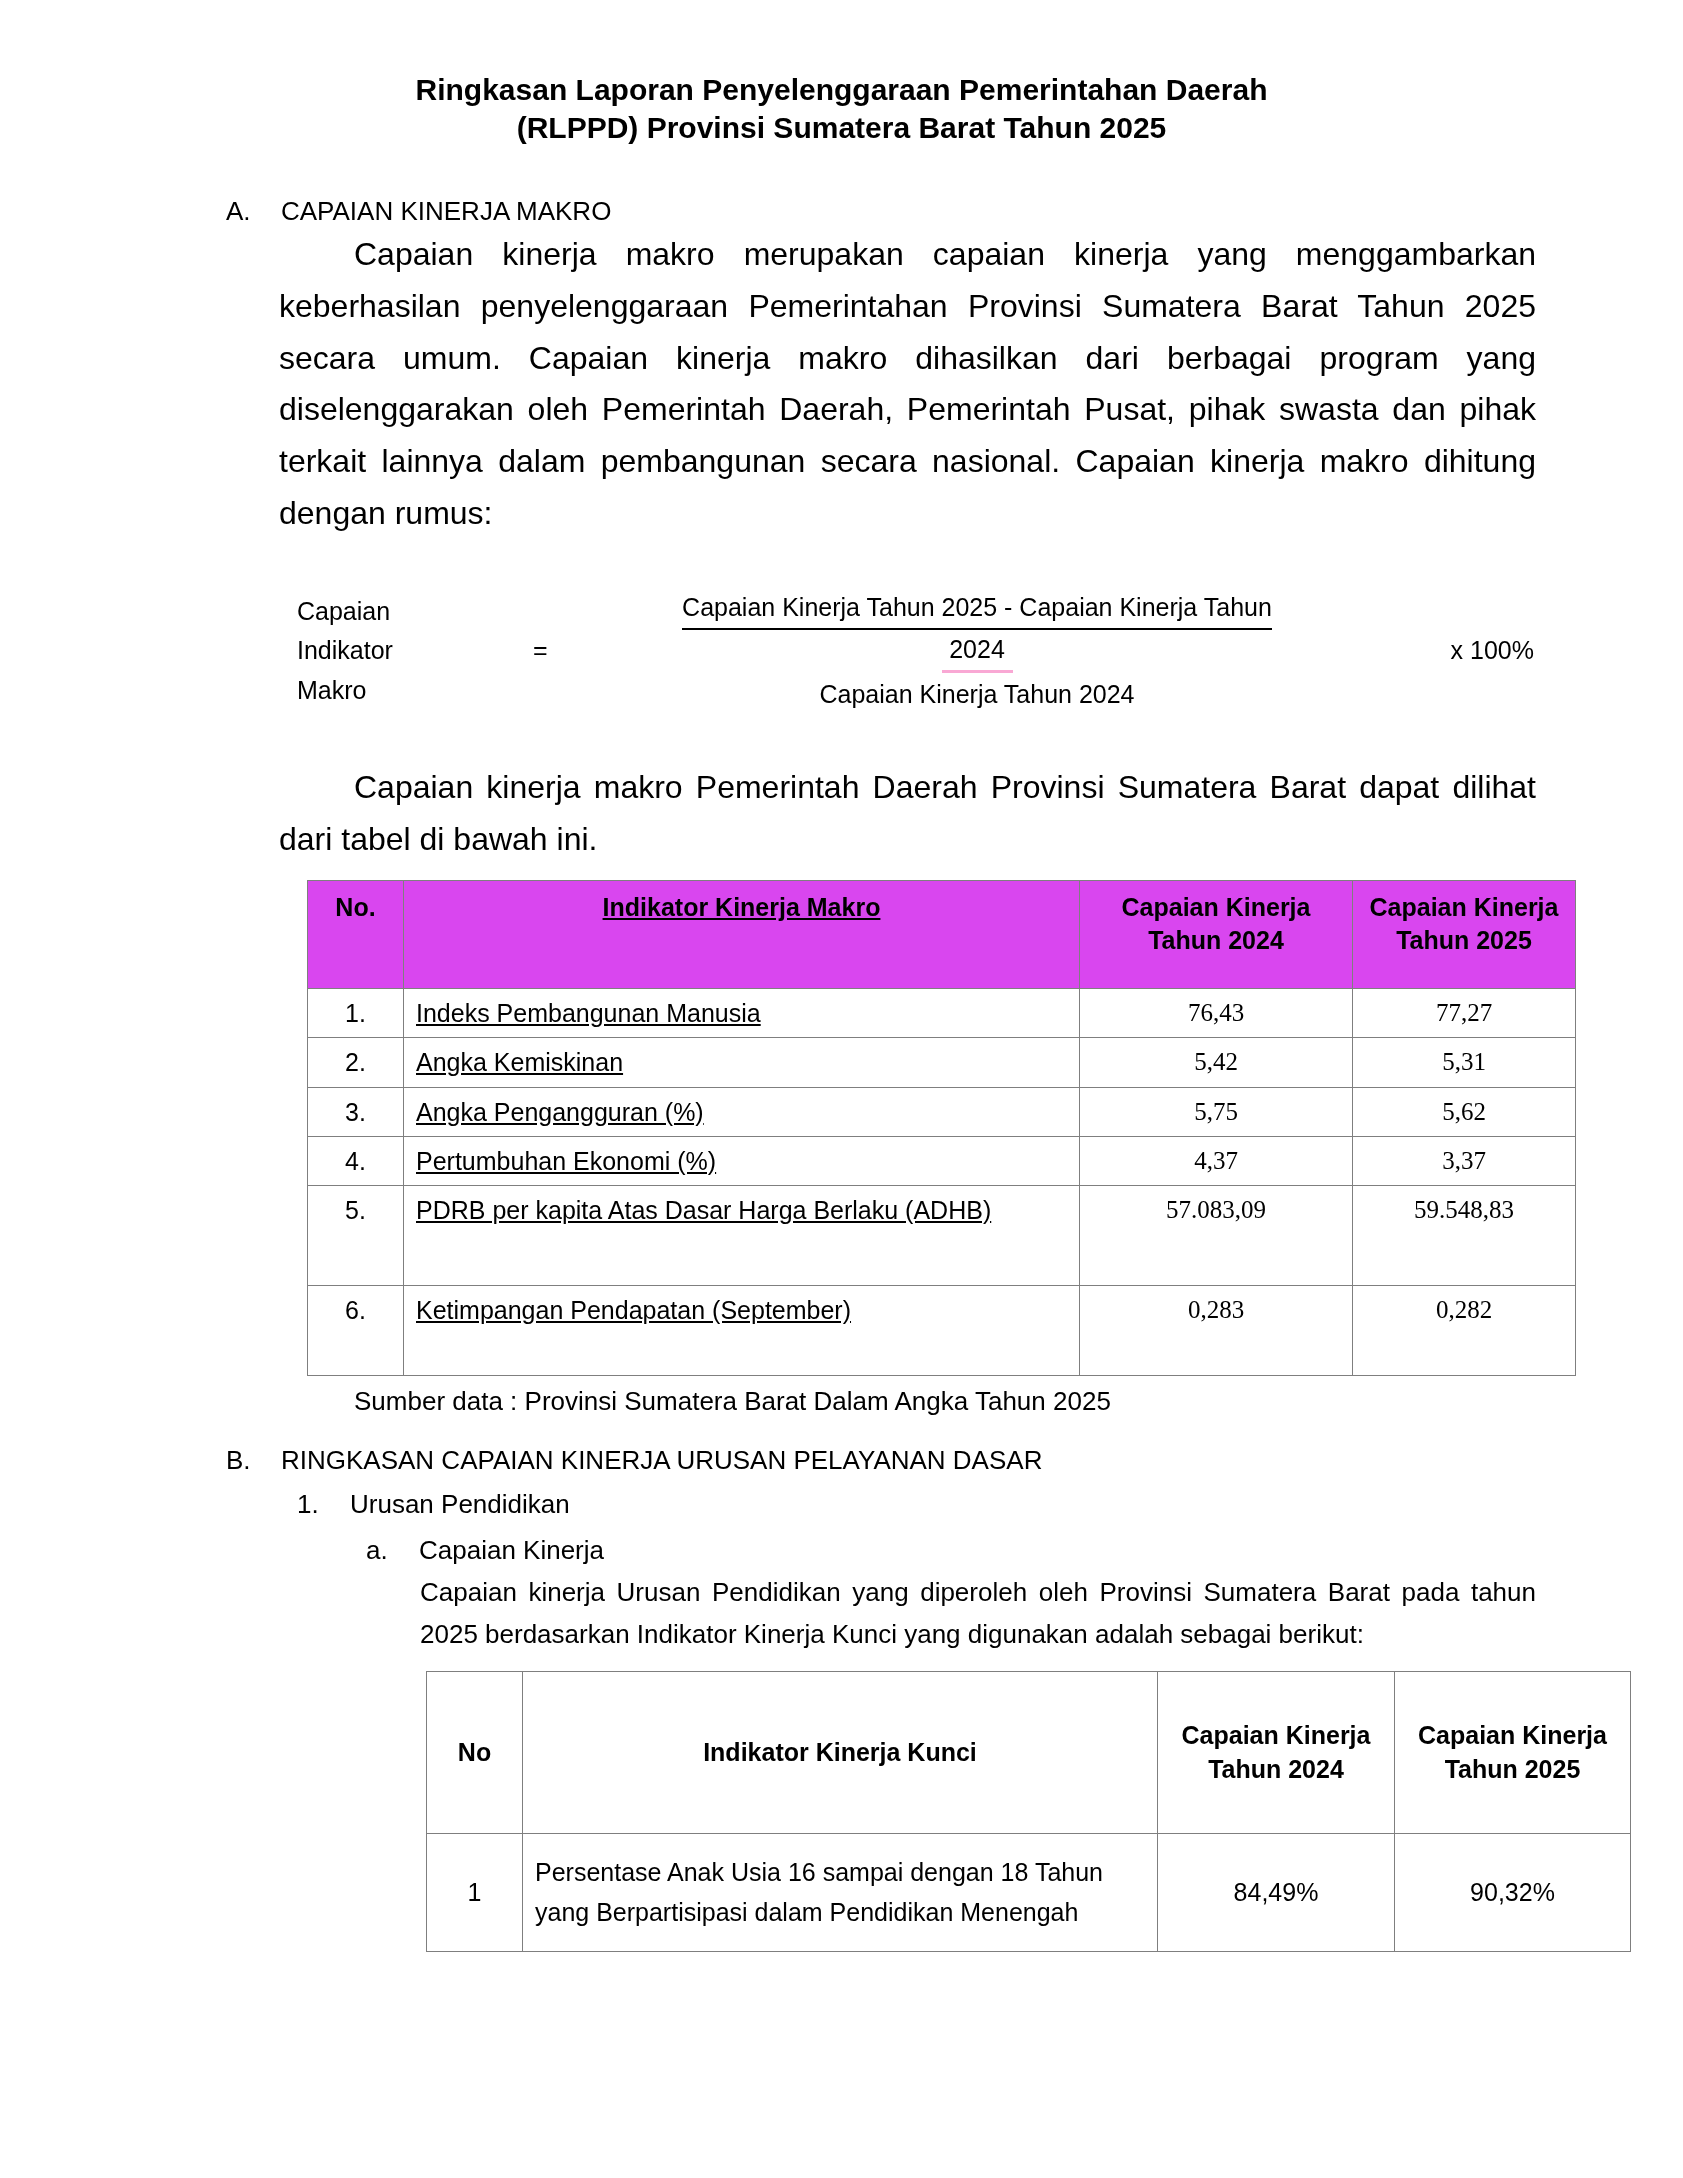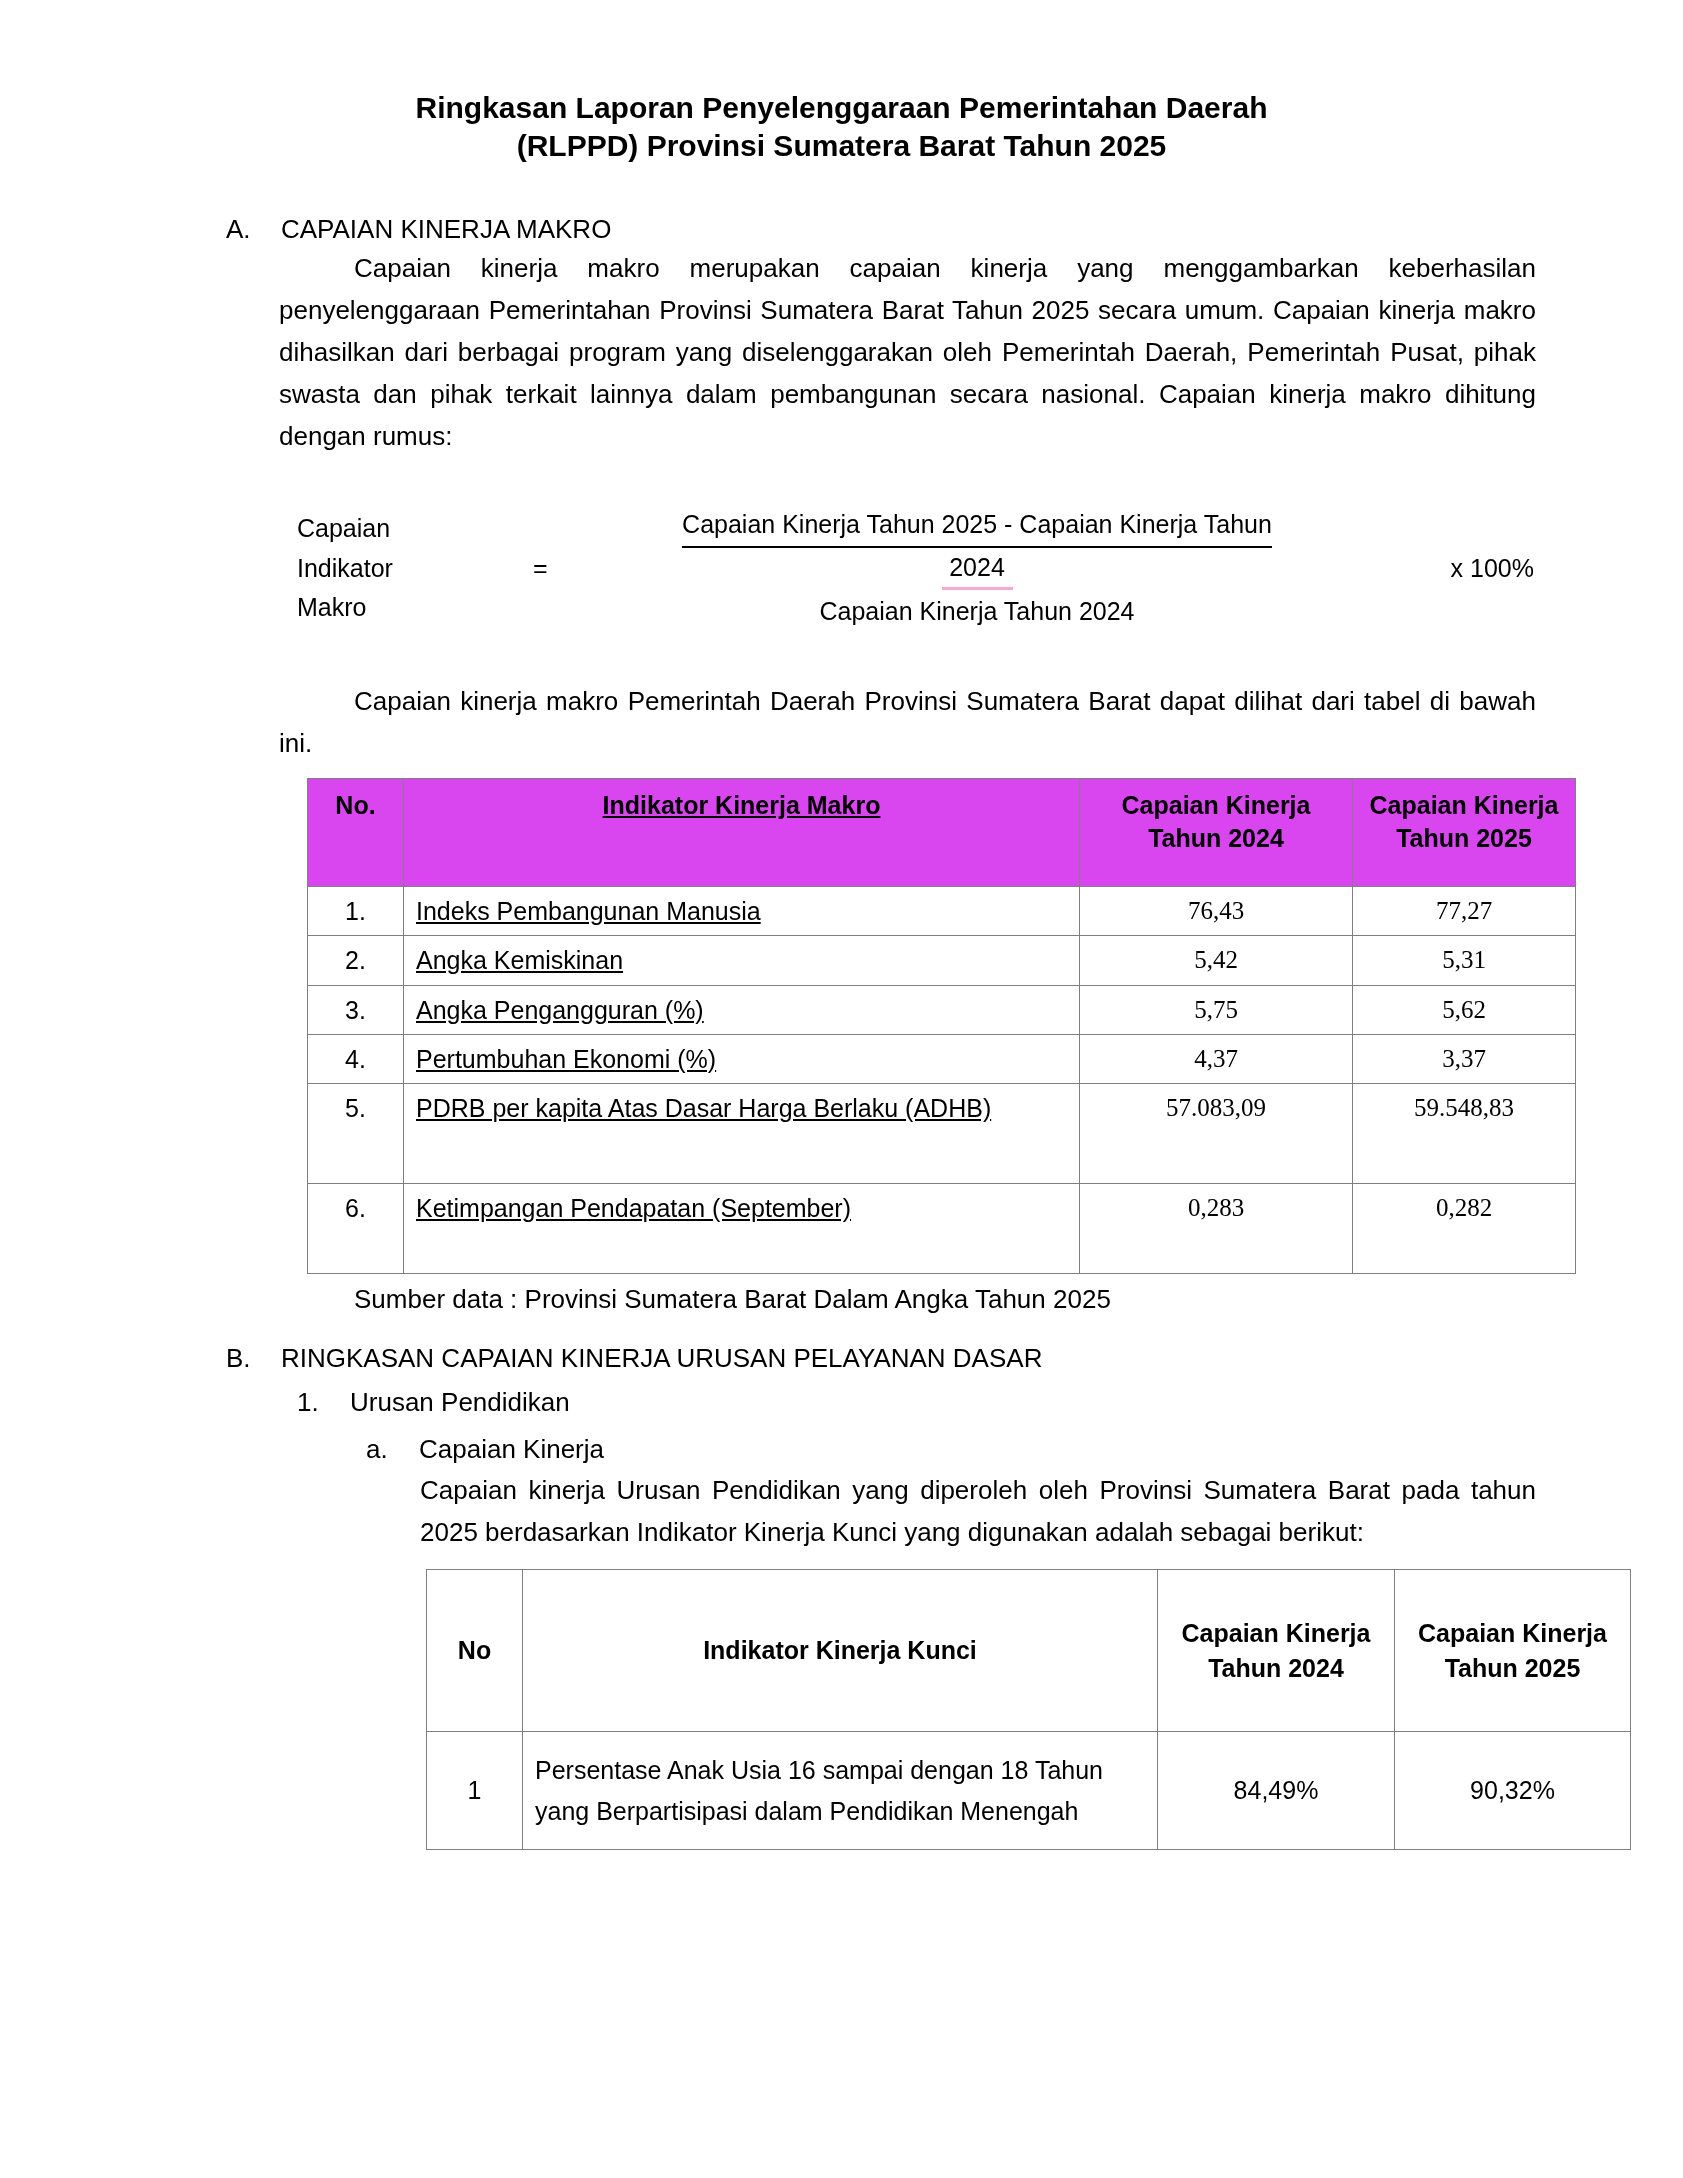--- a/index.html
+++ b/index.html
@@ -23,21 +23,21 @@
     position: relative;
   }
 
   
   .doc-title {
     text-align: center;
     font-weight: bold;
     font-size: 30px;
     line-height: 1.28;
     margin: 0;
-    padding-top: 89px;
+    padding-top: 71px;
     padding-left: 297px;
     padding-right: 297px;
   }
   .doc-title .line { display: block; }
 
   
   .section {
     margin-top: 46px;
     padding-left: 226px;
     padding-right: 149px;
@@ -49,21 +49,21 @@
     line-height: 1.35;
   }
   .section-head .marker {
     width: 55px;
     flex: 0 0 55px;
   }
   .section-head .text { flex: 1 1 auto; }
 
   
   .body-para {
-    font-size: 26px;
+    font-size: 32px;
     line-height: 1.62;
     text-align: justify;
     text-justify: inter-word;
     margin: 0;
     padding-left: 279px;
     padding-right: 147px;
     text-indent: 75px;
   }
 
   

